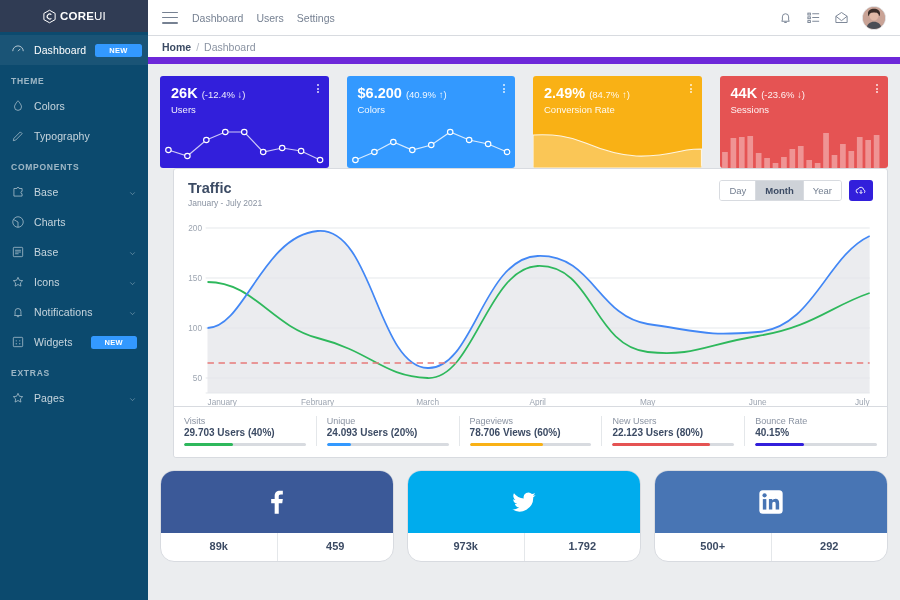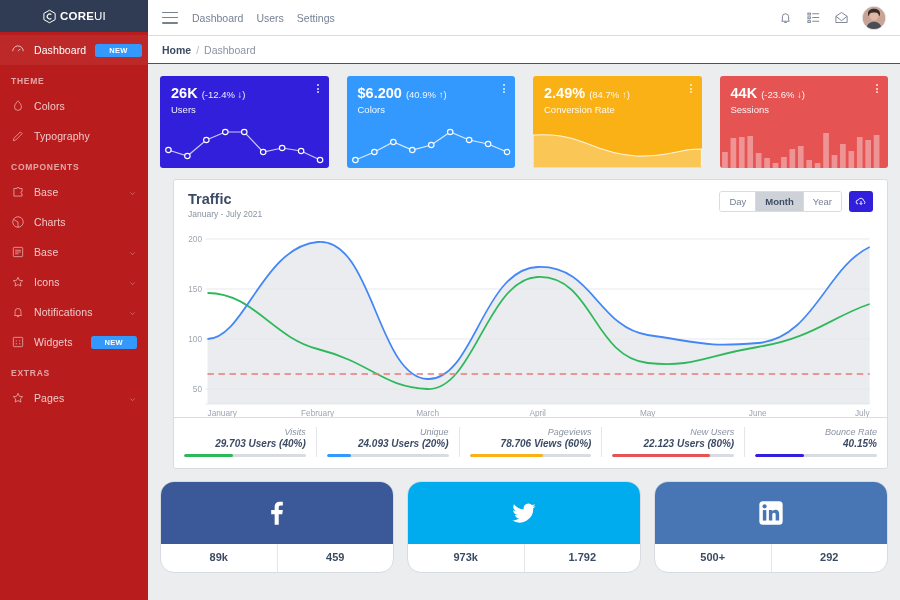--- a/index.html
+++ b/index.html
@@ -6,21 +6,21 @@
   html, body {
     width: 900px; height: 600px;
     font-family: "Liberation Sans", sans-serif;
     background: #ebedef; overflow: hidden;
   }
   .app { display: flex; width: 900px; height: 600px; }
 
   
   .sidebar {
     width: 148px; flex: 0 0 148px; height: 600px;
-    background: #b91c1c; color: #fff;
+    background: #0c4a6e; color: #fff;
     display: flex; flex-direction: column; overflow: hidden;
   }
   .brand {
     height: 32px; flex: 0 0 32px; background: #303c54;
     display: flex; align-items: center; justify-content: center;
     gap: 3px;
   }
   .brand-logo { width: 15px; height: 15px; }
   .brand-text {
     font-size: 11.5px; font-weight: 700; letter-spacing: .2px; color: #fff;
@@ -67,32 +67,32 @@
   .top-ico svg { width: 15px; height: 15px; display: block; }
   .avatar {
     width: 24px; height: 24px; border-radius: 50%; overflow: hidden;
     background: #b8978a; cursor: pointer; position: relative;
     border: 1px solid #e4e6ea;
   }
   .avatar svg { width: 100%; height: 100%; display: block; }
 
   .crumbbar {
     height: 28px; flex: 0 0 28px; background: #fff;
-    border-bottom: 1px solid #6d28d9;
+    border-bottom: 7px solid #6d28d9;
     display: flex; align-items: center; padding: 0 14px;
     font-size: 10.5px;
   }
   .crumbbar .c-home { color: #3c4b64; font-weight: 700; cursor: pointer; }
   .crumbbar .c-sep { color: #b1b7c1; margin: 0 5px; }
   .crumbbar .c-cur { color: #8a93a2; }
 
   .scroll { flex: 1 1 auto; overflow: hidden; padding: 12px 12px 0; }
 
   
-  .stats { display: flex; gap: 18px; margin-bottom: 11px; }
+  .stats { display: flex; gap: 18px; margin-bottom: 0; }
   .stat {
     flex: 1 1 0; height: 92px; border-radius: 3px; position: relative;
     overflow: hidden; color: #fff;
   }
   .stat .s-top { padding: 9px 11px 0; position: relative; z-index: 2; }
   .stat .s-val { font-size: 14.5px; font-weight: 700; line-height: 1.15; }
   .stat .s-delta { font-size: 9.5px; font-weight: 400; opacity: .92; }
   .stat .s-label { font-size: 9.5px; opacity: .93; margin-top: 2px; }
   .dots { position: absolute; top: 8px; right: 10px; z-index: 3; cursor: pointer;
           display: flex; flex-direction: column; gap: 1.5px; align-items: center; }
@@ -120,22 +120,22 @@
   }
   .btn-dl svg { width: 12px; height: 12px; display: block; }
 
   .chart-wrap { padding: 2px 10px 0 6px; }
   .chart-wrap svg { width: 100%; height: 190px; display: block; }
 
   .traffic-foot {
     display: flex; border-top: 1px solid #d8dbe0; background: #fff;
     padding: 9px 0 11px; border-radius: 0 0 3px 3px;
   }
-  .tf-item { flex: 1 1 0; text-align: right; padding: 0 10px;
-             border-left: 1px solid #e4e7ea; font-style: italic; }
+  .tf-item { flex: 1 1 0; text-align: left; padding: 0 10px;
+             border-left: 1px solid #e4e7ea; }
   .tf-item:first-child { border-left: none; }
   .tf-label { font-size: 9px; color: #8a93a2; }
   .tf-value { font-size: 10px; font-weight: 700; color: #3c4b64; margin-top: 1px; }
   .tf-bar { height: 3px; background: #d8dbe0; border-radius: 2px; margin-top: 5px; overflow: hidden; }
   .tf-bar i { display: block; height: 100%; border-radius: 2px; }
 
   
   .socials { display: flex; gap: 13px; }
   .social { flex: 1 1 0; background: #fff; border-radius: 14px; overflow: hidden;
             border: 1px solid #d8dbe0; }

